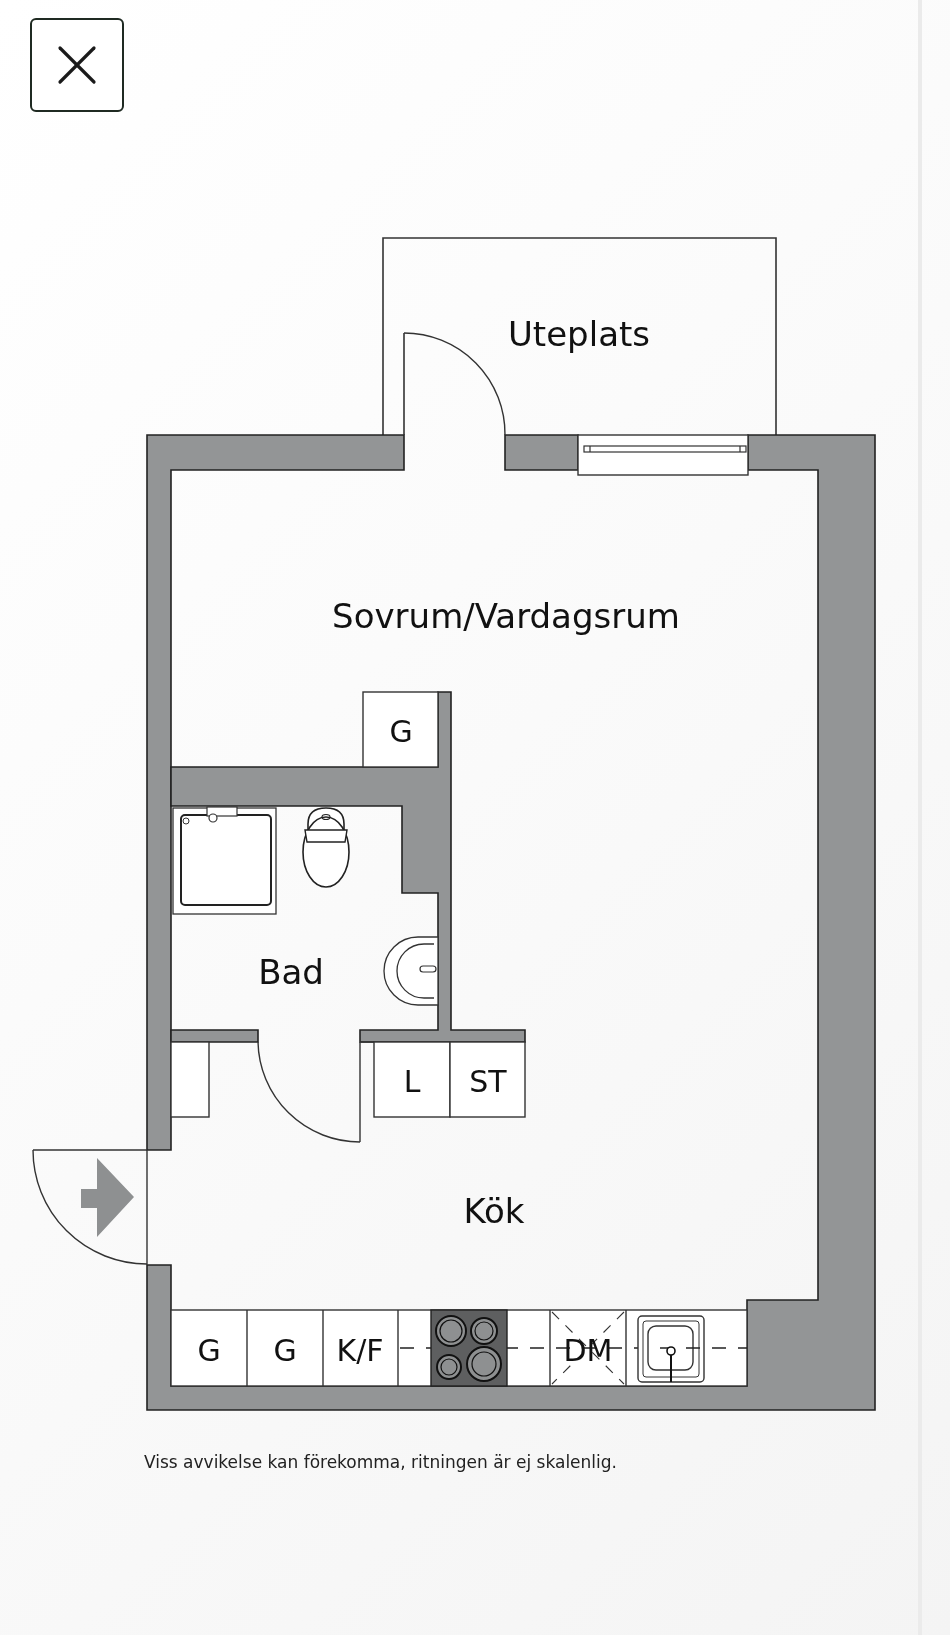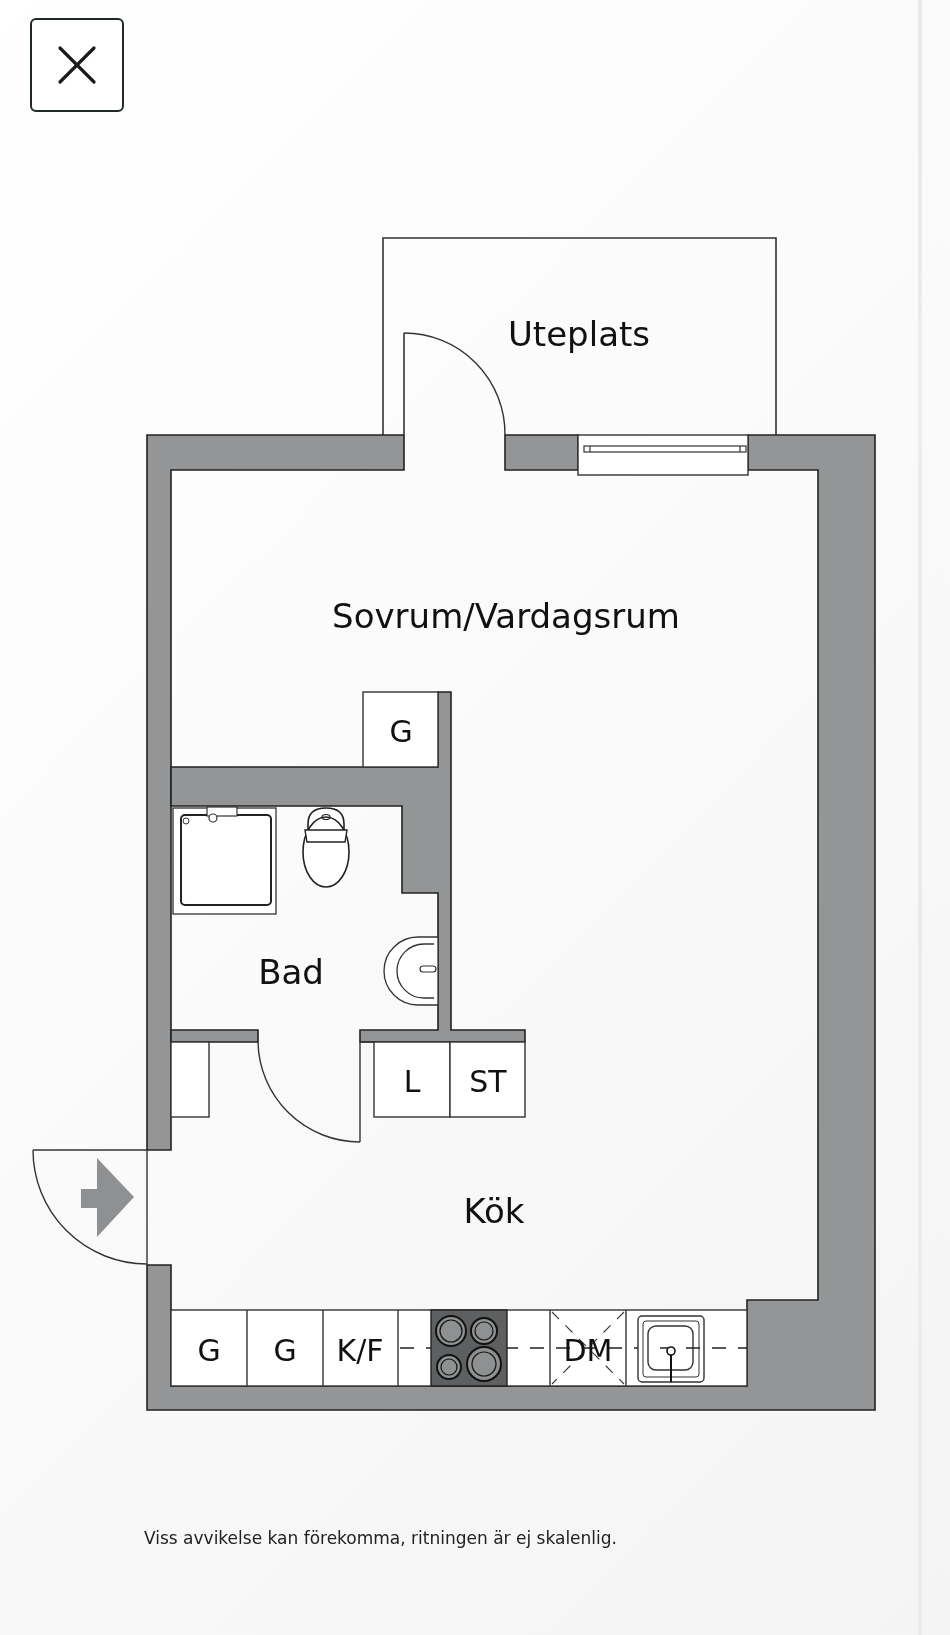--- a/index.html
+++ b/index.html
@@ -13,21 +13,21 @@
     background:#ebebeb;
   }
   .close-btn {
     position:absolute; left:30px; top:18px; width:94px; height:94px;
     box-sizing:border-box; border:2px solid #1f2a22; border-radius:6px;
     background:#fff; cursor:pointer; display:flex; align-items:center; justify-content:center;
   }
   svg.plan { position:absolute; left:0; top:0; }
   .lbl { font-family: "DejaVu Sans", sans-serif; fill:#111; }
   .caption {
-    position:absolute; left:144px; top:1528px;
+    position:absolute; left:144px; top:1452px;
     font-family: "DejaVu Sans", sans-serif; font-size:17px; color:#222;
   }
 </style>
 </head>
 <body>
 
 <div class="right-edge"></div>
 
 <div class="close-btn">
   <svg width="40" height="40" viewBox="0 0 40 40">

